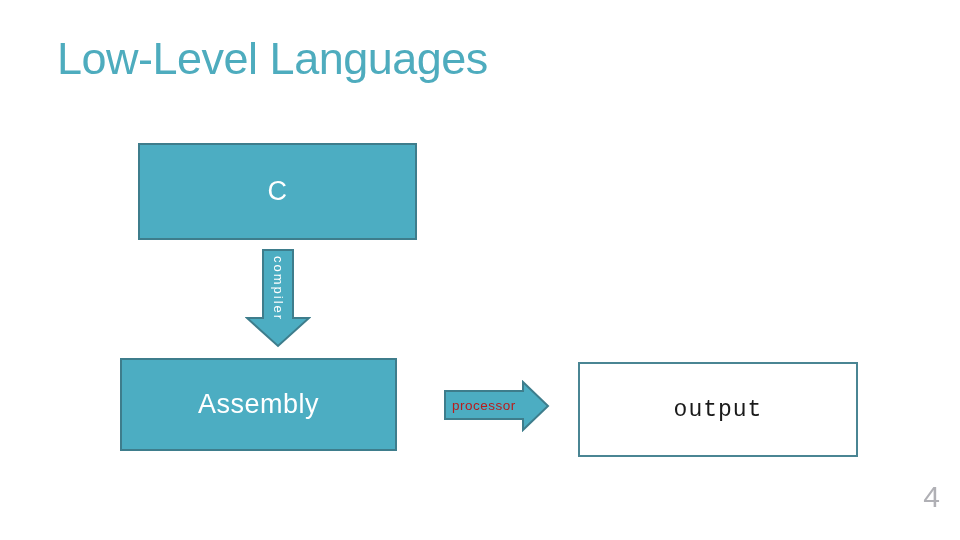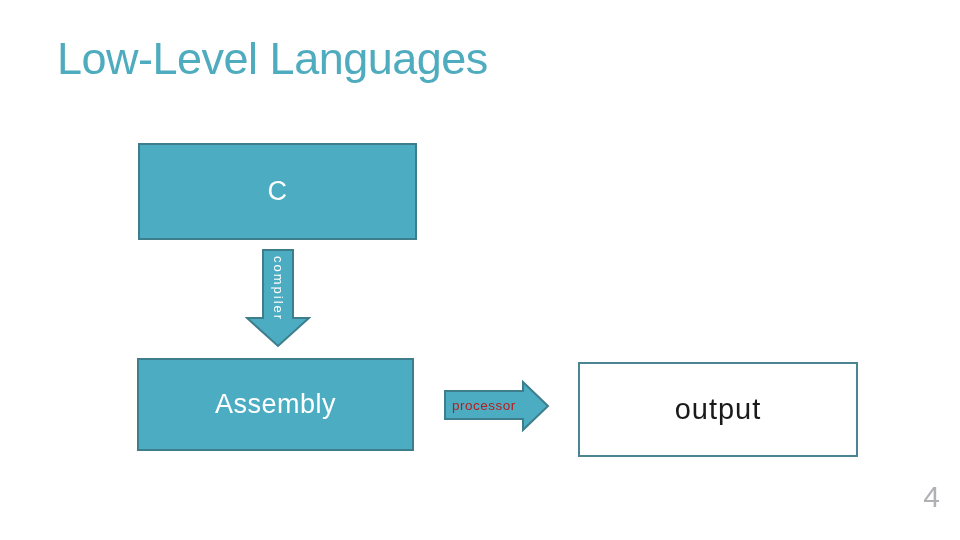--- a/index.html
+++ b/index.html
@@ -40,21 +40,21 @@
     background: #4CADC2;
     border: 2px solid #3E7D8C;
   }
   .c-box {
     left: 138px;
     top: 143px;
     width: 279px;
     height: 97px;
   }
   .assembly-box {
-    left: 137px;
+    left: 120px;
     top: 358px;
     width: 277px;
     height: 93px;
     text-align: center;
   }
   .output-box {
     left: 578px;
     top: 362px;
     width: 280px;
     height: 95px;
@@ -62,23 +62,23 @@
     border: 2px solid #4A8593;
   }
   .box-label {
     color: #ffffff;
     font-size: 27px;
     font-weight: 300;
     letter-spacing: 0.5px;
   }
   .output-label {
     color: #1A1A1A;
-    font-size: 29px;
+    font-size: 23px;
     font-weight: 400;
-    font-family: Liberation Sans, sans-serif;
+    font-family: Liberation Mono, monospace;
     letter-spacing: 1px;
   }
   .arrow {
     position: absolute;
   }
   .arrow svg {
     display: block;
   }
   .arrow polygon {
     fill: #4CADC2;

